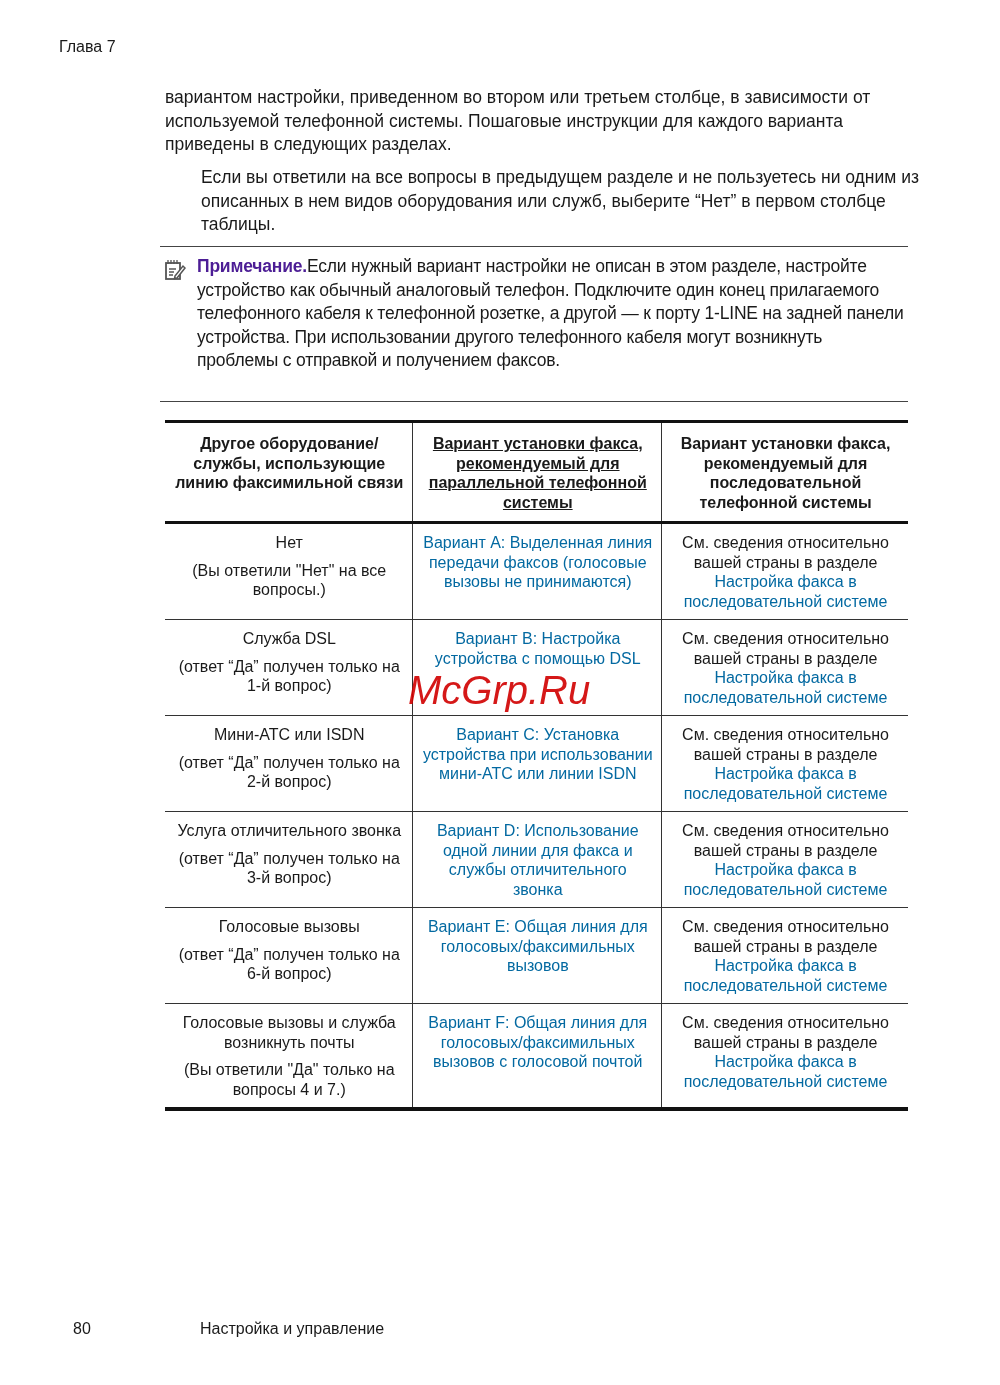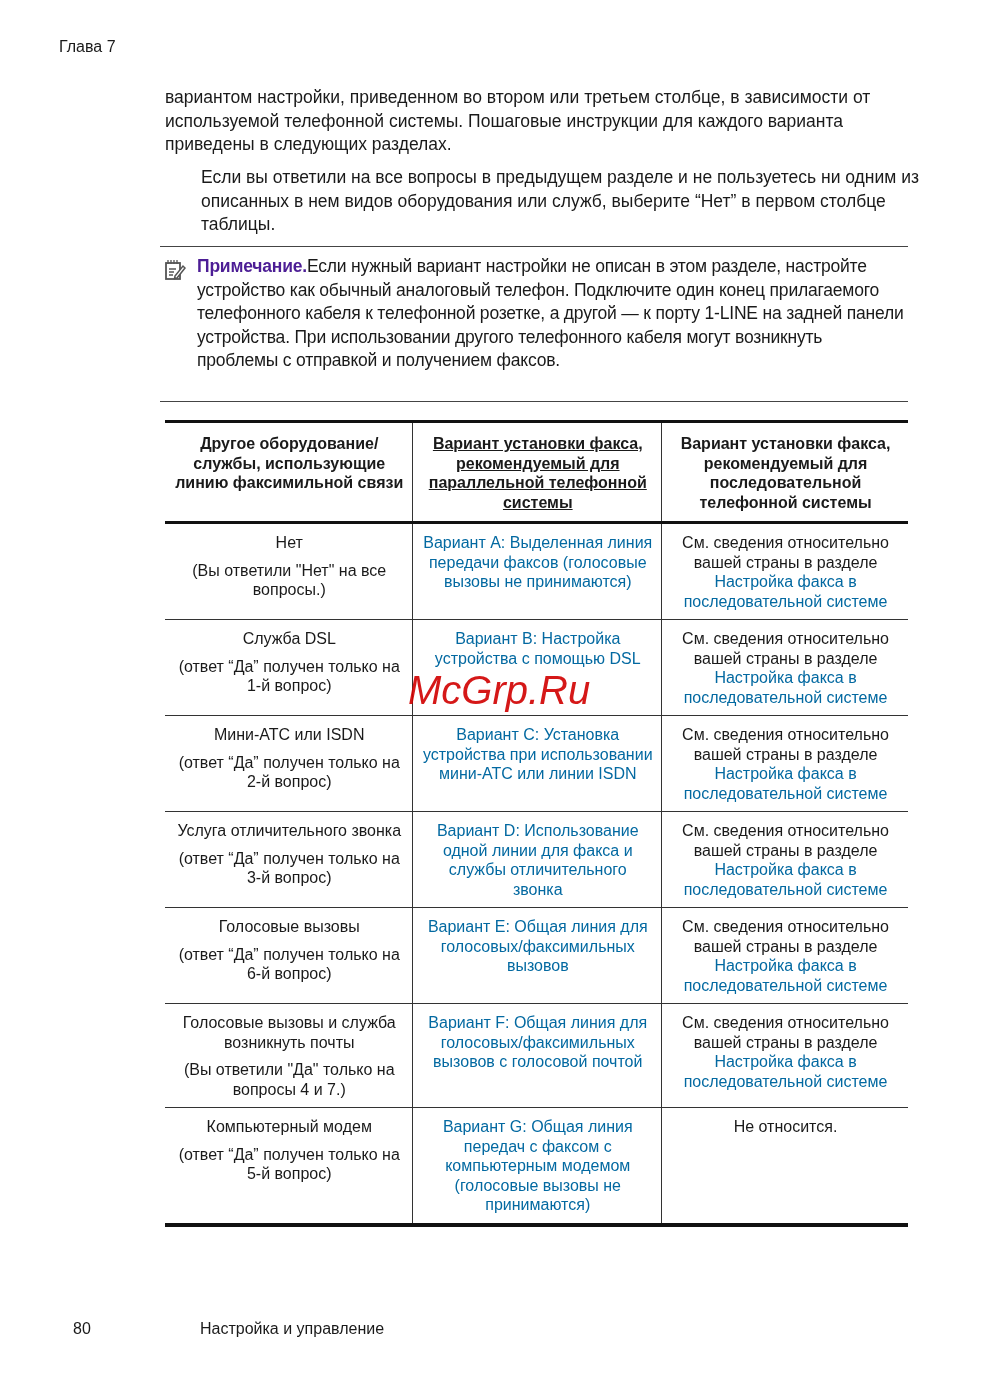--- a/index.html
+++ b/index.html
@@ -129,27 +129,19 @@
       <td><span>См. сведения относительно вашей страны в разделе</span><br><a class="lnk">Настройка факса в последовательной системе</a></td>
     </tr>
     <tr>
       <td>
           <div>Голосовые вызовы и служба возникнуть почты</div>
           <div class="sub">(Вы ответили "Да" только на вопросы 4 и 7.)</div>
         </td>
       <td><a class="lnk">Вариант F: Общая линия для голосовых/факсимильных вызовов с голосовой почтой</a></td>
       <td><span>См. сведения относительно вашей страны в разделе</span><br><a class="lnk">Настройка факса в последовательной системе</a></td>
     </tr>
-    <tr>
-      <td>
-          <div>Компьютерный модем</div>
-          <div class="sub">(ответ “Да” получен только на 5-й вопрос)</div>
-        </td>
-      <td><a class="lnk">Вариант G: Общая линия передач с факсом с компьютерным модемом (голосовые вызовы не принимаются)</a></td>
-      <td><span>Не относится.</span></td>
-    </tr>
   </tbody>
 </table>
 
 <div class="watermark">McGrp.Ru</div>
 
 <div class="footer-num">80</div>
 <div class="footer-title">Настройка и управление</div>
 
 </body></html>

